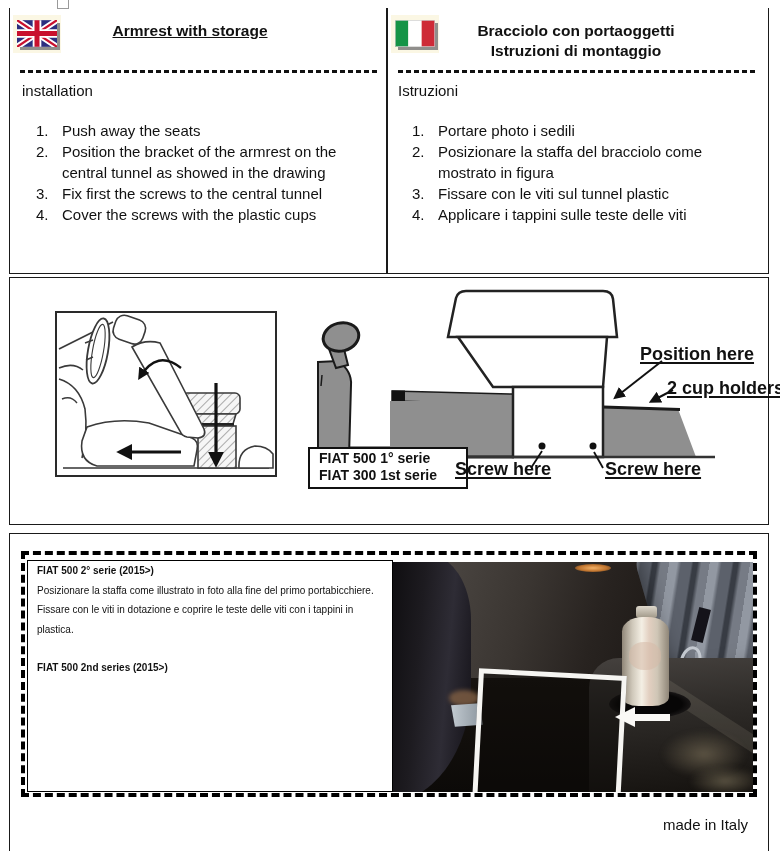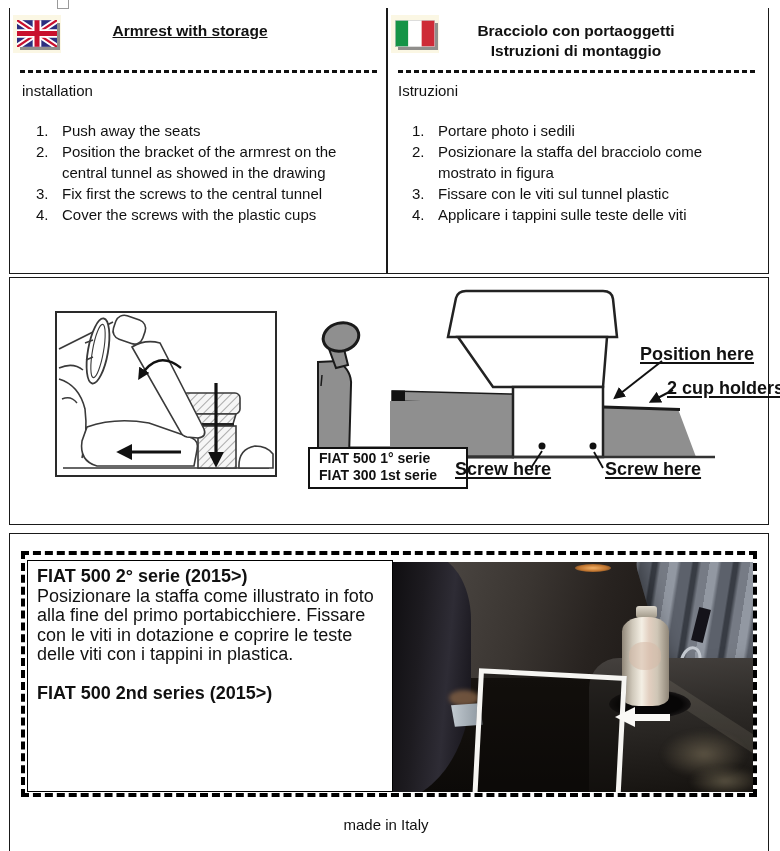--- a/index.html
+++ b/index.html
@@ -29,24 +29,24 @@
 
   
   .ldraw{left:55px;top:311px;width:222px;height:166px;border:2px solid #2a2a2a;background:#fff;box-sizing:border-box;}
   .callout{font-weight:bold;font-size:18px;text-decoration:underline;text-decoration-thickness:1.5px;text-underline-offset:2px;white-space:nowrap;}
   .model-box{left:308px;top:412px;width:147px;height:37px;background:#fff;border:2px solid #111;
              font-weight:bold;font-size:14px;line-height:17px;padding:1px 0 0 9px;box-sizing:content-box;margin-top:35px;}
 
   
   .dashed-box{left:21px;top:551px;width:736px;height:246px;border:4px dashed #000;box-sizing:border-box;}
   .text-card{left:27px;top:560px;width:366px;height:232px;background:#fff;border:1.5px solid #000;box-sizing:border-box;
-             padding:6px 10px 0 9px;font-size:18px;line-height:19.5px;}
+             padding:0 10px 0 9px;font-size:10px;line-height:19.5px;}
   .text-card .hd{font-weight:bold;}
   .text-card .gap{height:19px;}
-  .made-in{left:12px;top:816px;width:748px;text-align:center;font-size:15px;}
+  .made-in{left:0;top:816px;width:748px;text-align:right;font-size:15px;}
 
   
   .photo{left:393px;top:562px;width:360px;height:230px;overflow:hidden;
          background:linear-gradient(180deg,#25211e 0%,#17130f 55%,#0c0a08 100%);}
   .photo>div{position:absolute;}
   .ph-backpanel{left:48px;top:0;width:235px;height:116px;transform:skewX(-6deg);
       background:linear-gradient(100deg,#4a4541 0%,#3a3531 35%,#282320 65%,#1b1714 100%);}
   .ph-glow{left:182px;top:2px;width:36px;height:8px;border-radius:50%;
       background:radial-gradient(ellipse at center,#f2b168 0%,#c0742e 55%,rgba(192,116,46,0) 100%);}
   .ph-right-seat{left:238px;top:-14px;width:140px;height:168px;transform:rotate(-16deg);transform-origin:top left;

